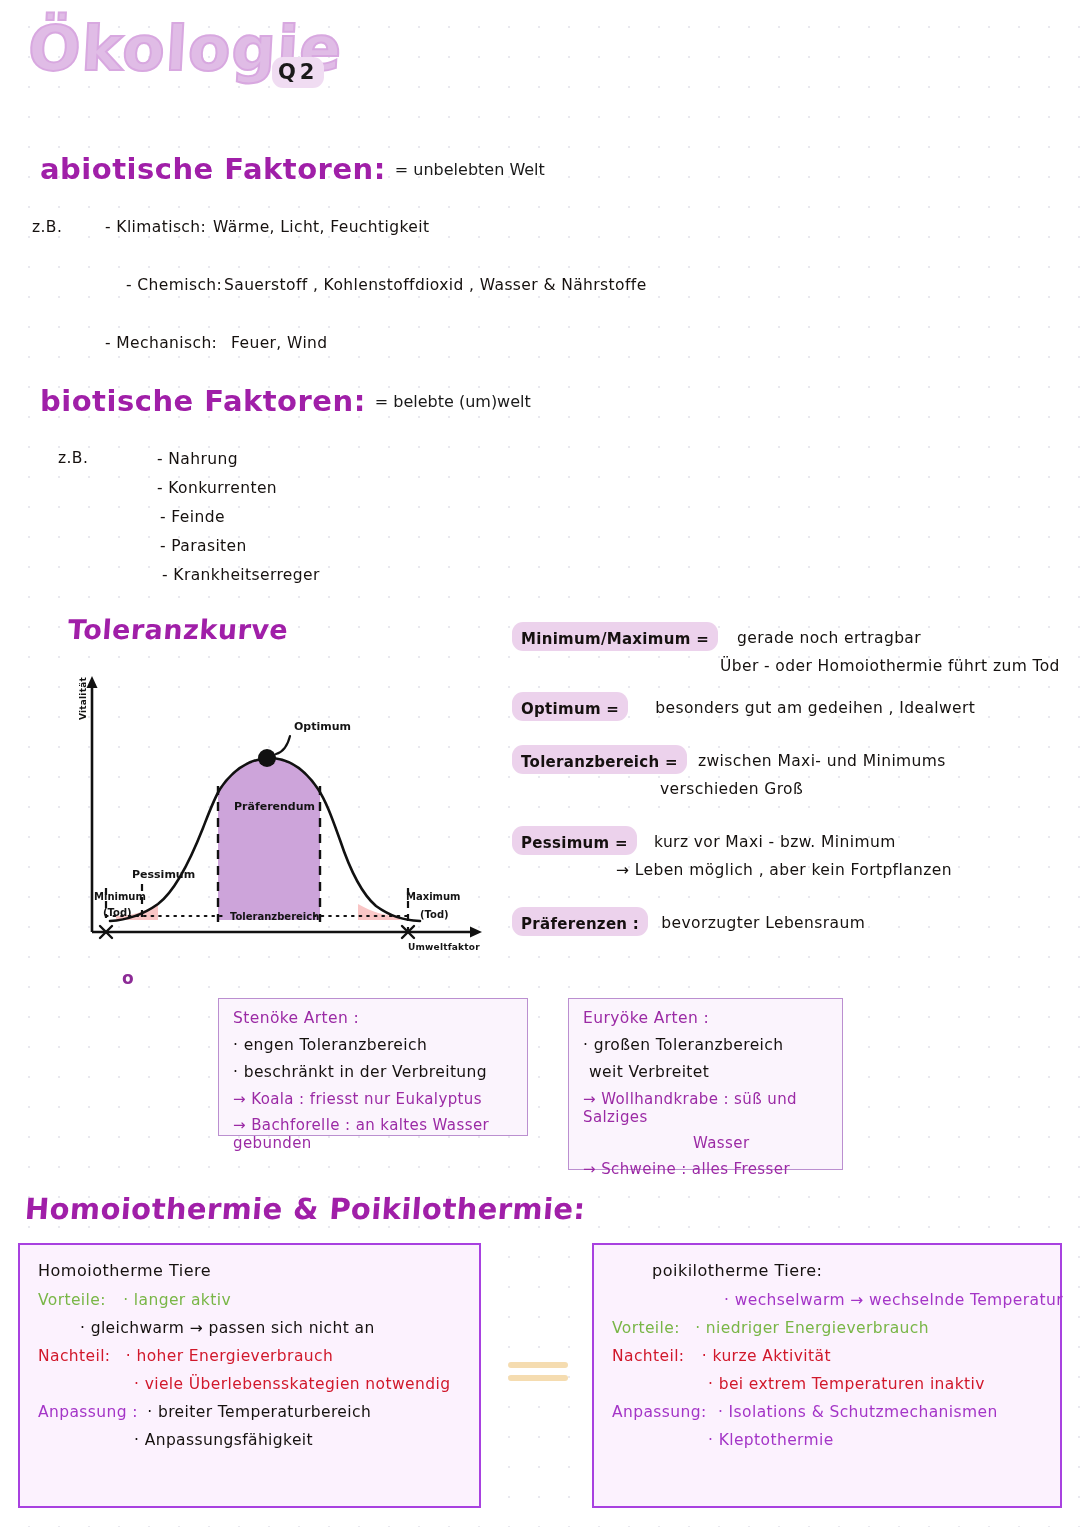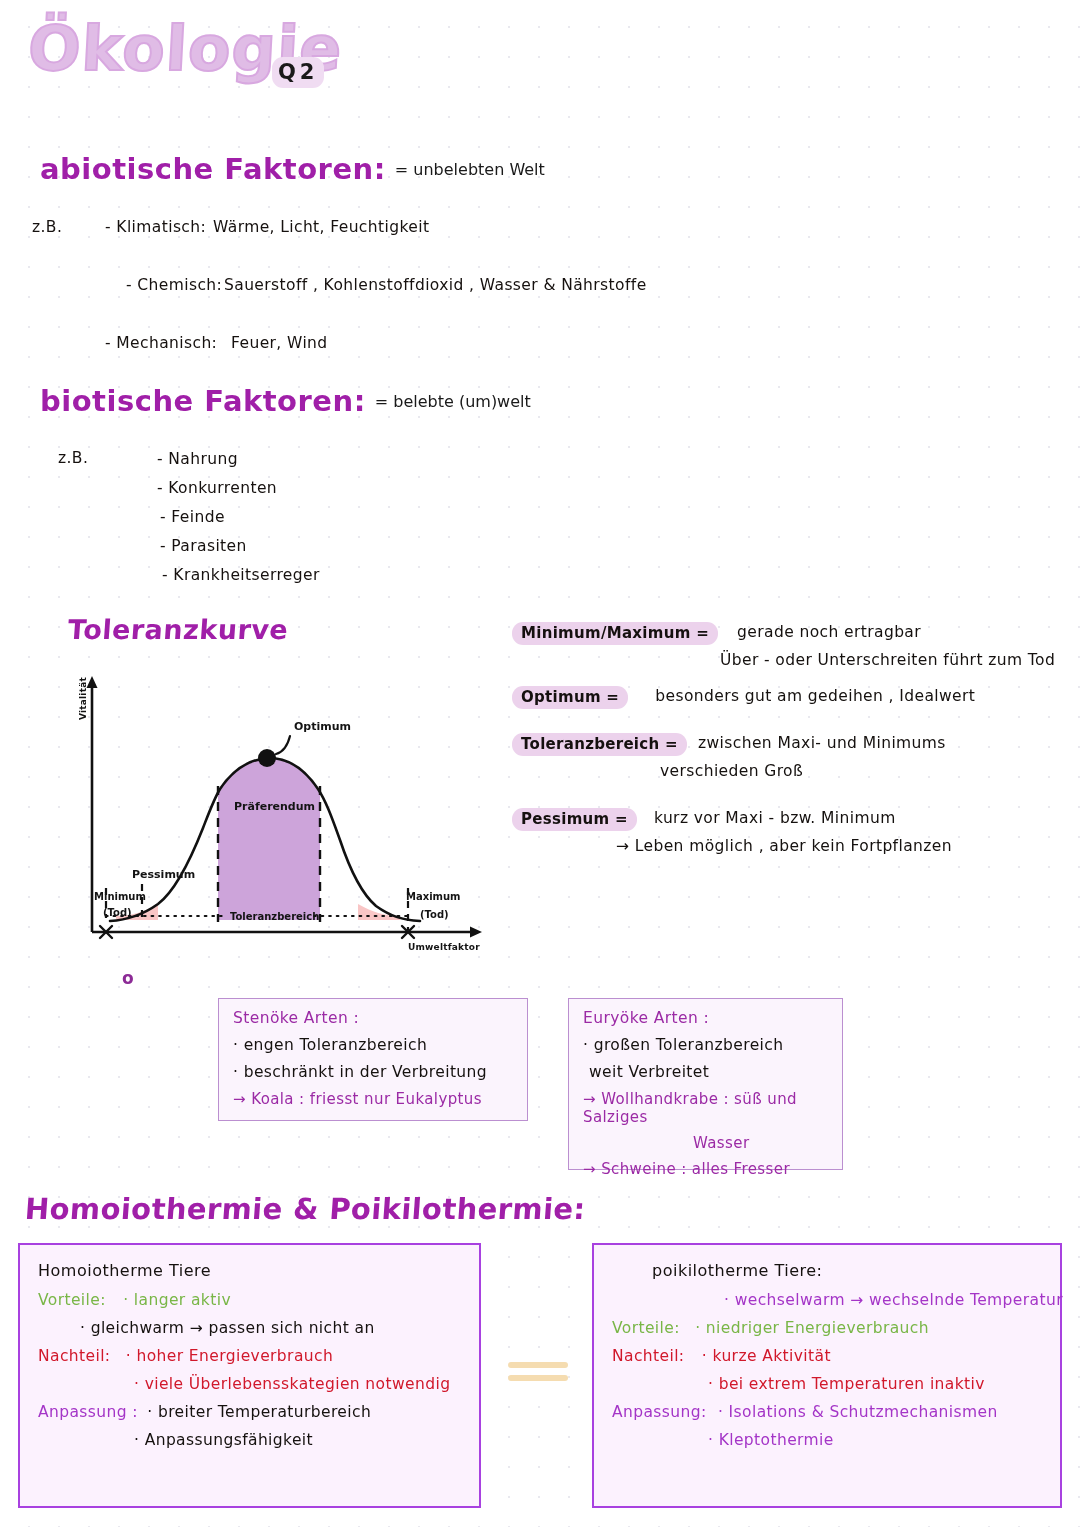--- a/index.html
+++ b/index.html
@@ -52,42 +52,42 @@
   .cv-lab{font-size:11px;font-weight:bold;fill:#141414;
     font-family:"DejaVu Sans", sans-serif;}
   .cv-lab-sm{font-size:10px;font-weight:bold;fill:#141414;
     font-family:"DejaVu Sans", sans-serif;}
 
   
   #defs{left:512px;top:622px;width:560px;}
   .def-row{margin-bottom:17px;}
   .def-term{
     display:inline-block;background:#ecd2ec;border-radius:11px;
-    padding:2px 9px 3px 9px;font-size:15px;font-weight:bold;color:#15100f;
+    padding:8px 9px 3px 9px;font-size:15px;font-weight:bold;color:#15100f;
     letter-spacing:.3px;
     text-align:right;
   }
   .def-text{display:inline-block;margin-left:14px;font-size:15.5px;color:#15110f;
     letter-spacing:.4px;vertical-align:1px;}
   .def-sub{display:block;font-size:15.5px;color:#15110f;letter-spacing:.4px;}
 
   
   #stray-o{left:122px;top:968px;font-size:17px;font-weight:bold;color:#8c2b96;}
 
   
   .arten-box{
     border:1.6px solid #bb8fd0;background:#fbf4fd;
     padding:10px 12px 12px 14px;box-sizing:border-box;
   }
   .arten-title{font-size:15.5px;color:#9b2aa5;letter-spacing:.4px;margin-bottom:9px;}
   .arten-li{font-size:15.5px;color:#15110f;letter-spacing:.4px;margin-bottom:9px;}
   .arten-ex{font-size:15px;color:#9b2aa5;letter-spacing:.4px;margin-bottom:8px;}
   .arten-ex-cont{font-size:15px;color:#9b2aa5;letter-spacing:.4px;margin-bottom:8px;
     padding-left:110px;}
-  #box-steno{left:218px;top:998px;width:310px;height:123px;}
+  #box-steno{left:218px;top:998px;width:310px;height:138px;}
   #box-eury{left:568px;top:998px;width:275px;height:172px;}
 
   
   #homo-head{left:25px;top:1192px;font-size:29px;font-weight:bold;color:#a01fa8;
     transform:skewX(-4deg);letter-spacing:.4px;}
 
   
   .therm-box{
     border:2px solid #a841e0;background:#fcf2fe;
     box-sizing:border-box;padding:16px 14px 10px 18px;
@@ -201,50 +201,55 @@
     <text class="ax-lab" x="350" y="290">Umweltfaktor</text>
     <text class="ax-lab" x="-60" y="28" transform="rotate(-90)">Vitalität</text>
   </svg>
 </div>
 
 <div class="abs" id="defs">
 
   <div class="def-row">
     <span class="def-term">Minimum/Maximum =</span>
     <span class="def-text">gerade noch ertragbar</span>
-    <span class="def-sub" style="padding-left:208px;margin-top:6px;">Über - oder Unterschreiten führt zum Tod</span>
+    <span class="def-sub" style="padding-left:208px;margin-top:6px;">Über - oder Homoiothermie führt zum Tod</span>
   </div>
 
   <div class="def-row" style="margin-top:8px;">
     <span class="def-term">Optimum =</span>
     <span class="def-text" style="margin-left:22px;">besonders gut am  gedeihen , Idealwert</span>
   </div>
 
   <div class="def-row" style="margin-top:24px;">
     <span class="def-term">Toleranzbereich =</span>
     <span class="def-text" style="margin-left:6px;">zwischen  Maxi- und  Minimums</span>
     <span class="def-sub" style="padding-left:148px;margin-top:6px;">verschieden Groß</span>
   </div>
 
   <div class="def-row" style="margin-top:28px;">
     <span class="def-term">Pessimum =</span>
     <span class="def-text" style="margin-left:12px;">kurz vor  Maxi - bzw. Minimum</span>
     <span class="def-sub" style="padding-left:104px;margin-top:6px;">→ Leben möglich , aber kein Fortpflanzen</span>
   </div>
 
+  <div class="def-row" style="margin-top:28px;">
+    <span class="def-term">Präferenzen :</span>
+    <span class="def-text" style="margin-left:8px;">bevorzugter  Lebensraum</span>
+  </div>
 
 </div>
 
 <div class="abs" id="stray-o">o</div>
 
 <div class="abs arten-box" id="box-steno">
   <div class="arten-title">Stenöke Arten :</div>
   <div class="arten-li">· engen Toleranzbereich</div>
   <div class="arten-li">· beschränkt in der  Verbreitung</div>
   <div class="arten-ex">→ Koala :   friesst nur   Eukalyptus</div>
+  <div class="arten-ex">→ Bachforelle : an kaltes  Wasser gebunden</div>
 </div>
 
 <div class="abs arten-box" id="box-eury">
   <div class="arten-title">Euryöke Arten :</div>
   <div class="arten-li">· großen Toleranzbereich</div>
   <div class="arten-li" style="padding-left:6px;">weit Verbreitet</div>
   <div class="arten-ex">→ Wollhandkrabe : süß und Salziges</div>
   <div class="arten-ex-cont">Wasser</div>
   <div class="arten-ex">→ Schweine : alles Fresser</div>
 </div>

